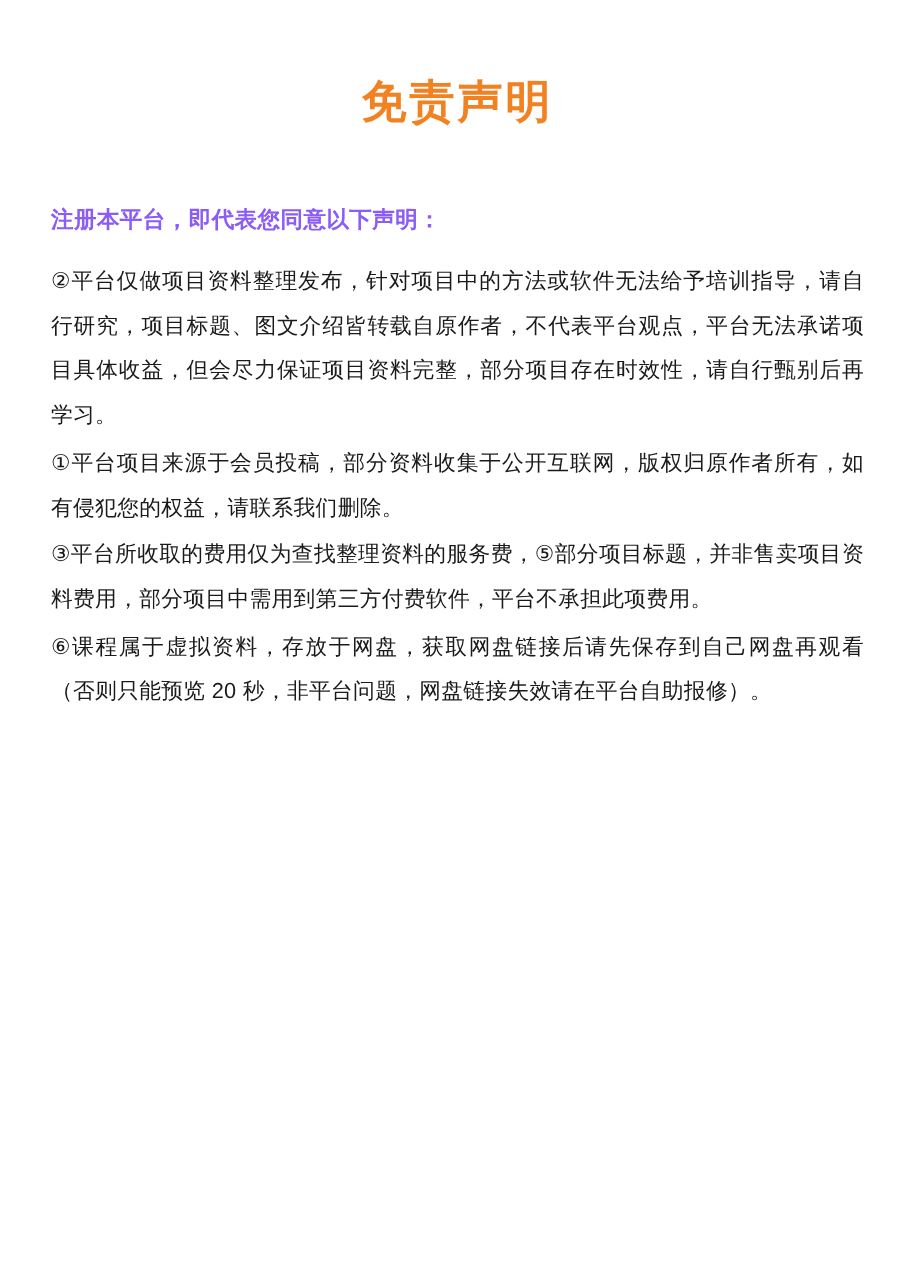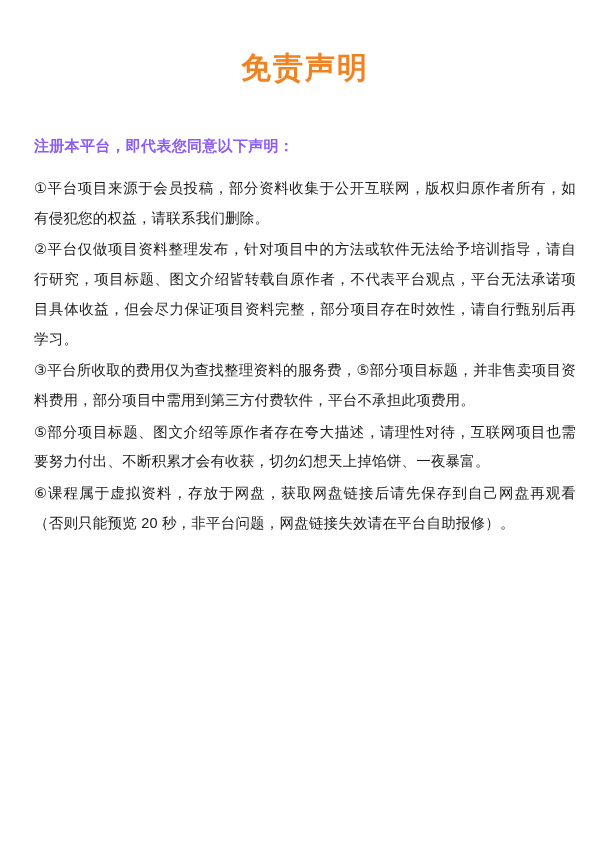--- a/index.html
+++ b/index.html
@@ -52,19 +52,18 @@
 </style>
 </head>
 <body>
 
 <div class="page">
 
   <h1 class="doc-title">免责声明</h1>
 
   <p class="lead">注册本平台，即代表您同意以下声明：</p>
 
+  <p class="para">②平台仅做项目资料整理发布，针对项目中的方法或软件无法给予培训指导，请自行研究，项目标题、图文介绍皆转载自原作者，不代表平台观点，平台无法承诺项目具体收益，但会尽力保证项目资料完整，部分项目存在时效性，请自行甄别后再学习。</p>
   <p class="para">①平台项目来源于会员投稿，部分资料收集于公开互联网，版权归原作者所有，如有侵犯您的权益，请联系我们删除。</p>
-  <p class="para">②平台仅做项目资料整理发布，针对项目中的方法或软件无法给予培训指导，请自行研究，项目标题、图文介绍皆转载自原作者，不代表平台观点，平台无法承诺项目具体收益，但会尽力保证项目资料完整，部分项目存在时效性，请自行甄别后再学习。</p>
   <p class="para">③平台所收取的费用仅为查找整理资料的服务费，⑤部分项目标题，并非售卖项目资料费用，部分项目中需用到第三方付费软件，平台不承担此项费用。</p>
-  <p class="para">⑤部分项目标题、图文介绍等原作者存在夸大描述，请理性对待，互联网项目也需要努力付出、不断积累才会有收获，切勿幻想天上掉馅饼、一夜暴富。</p>
   <p class="para">⑥课程属于虚拟资料，存放于网盘，获取网盘链接后请先保存到自己网盘再观看（否则只能预览 20 秒，非平台问题，网盘链接失效请在平台自助报修）。</p>
 
 </div>
 
 </body></html>

